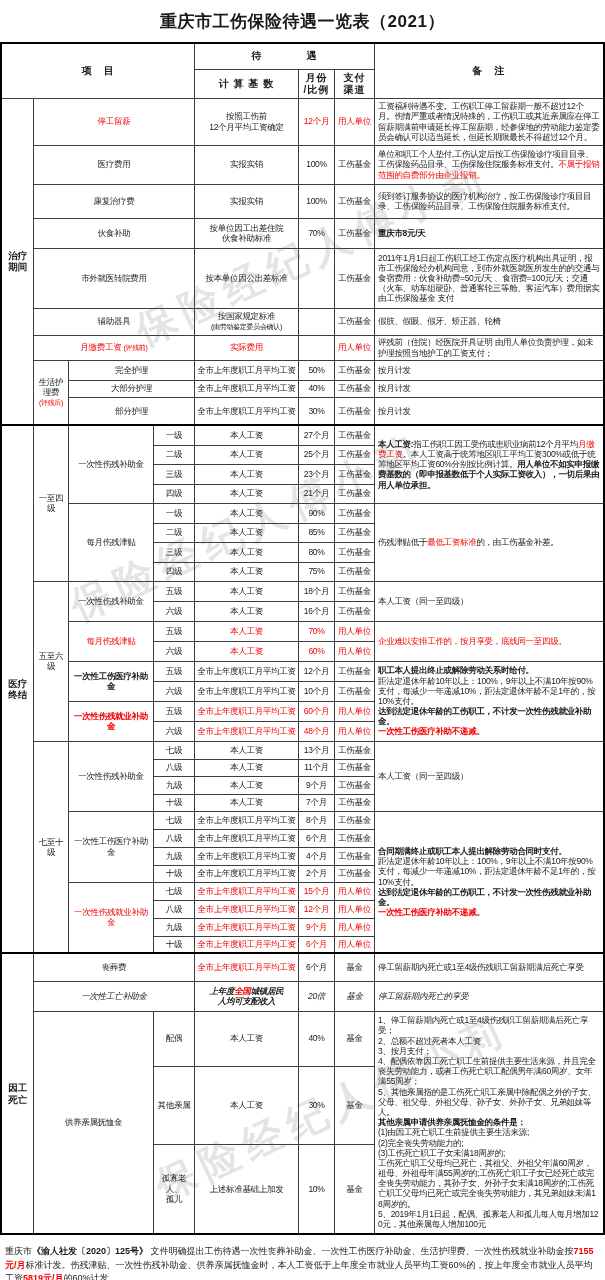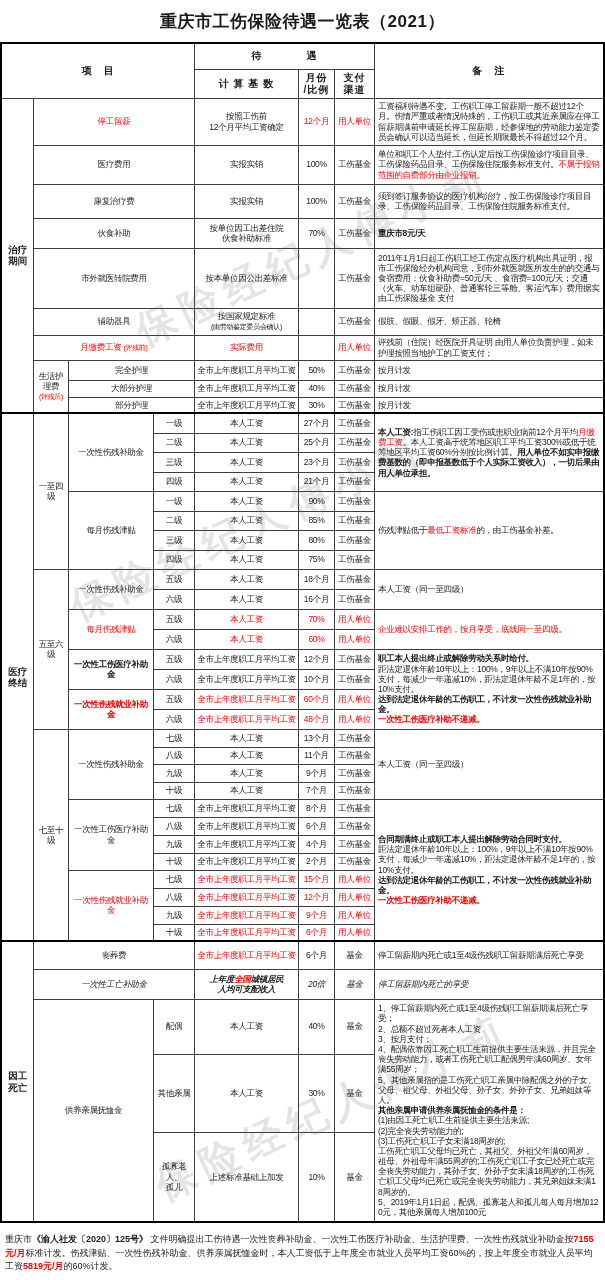--- a/index.html
+++ b/index.html
@@ -116,21 +116,21 @@
           <td><span>工伤基金</span></td>
           <td class="rem"><span>按月计发</span></td>
         </tr>
         <tr style="height: 17px;">
           <td colspan="2"><span>大部分护理</span></td>
           <td><span>全市上年度职工月平均工资</span></td>
           <td><span>40%</span></td>
           <td><span>工伤基金</span></td>
           <td class="rem"><span>按月计发</span></td>
         </tr>
-        <tr style="height: 16px;">
+        <tr style="height: 28px;">
           <td colspan="2"><span>部分护理</span></td>
           <td><span>全市上年度职工月平均工资</span></td>
           <td><span>30%</span></td>
           <td><span>工伤基金</span></td>
           <td class="rem"><span>按月计发</span></td>
         </tr>
         <tr class="thick" style="height: 20px;">
           <td rowspan="28" class="sec"><span>医疗</span><br><span>终结</span></td>
           <td rowspan="8" class="grp"><span>一至四级</span></td>
           <td rowspan="4"><span>一次性伤残补助金</span></td>

